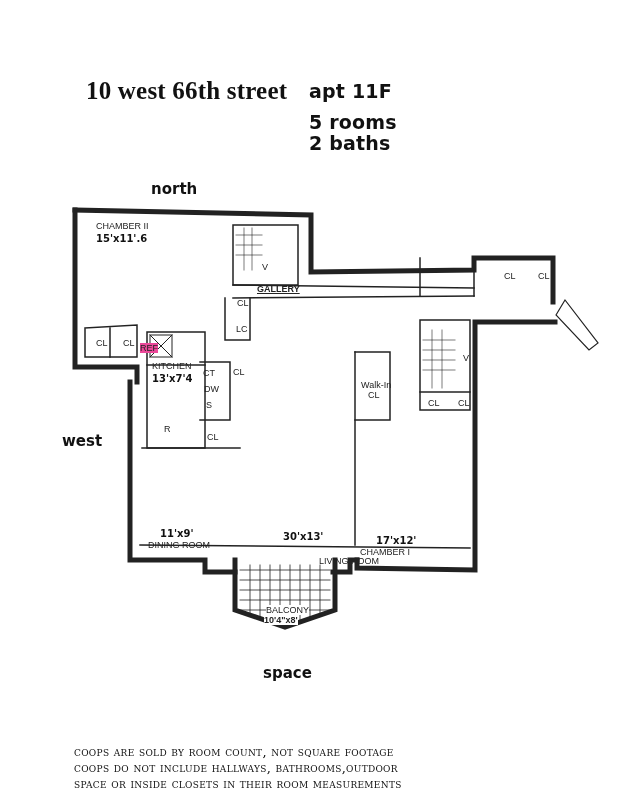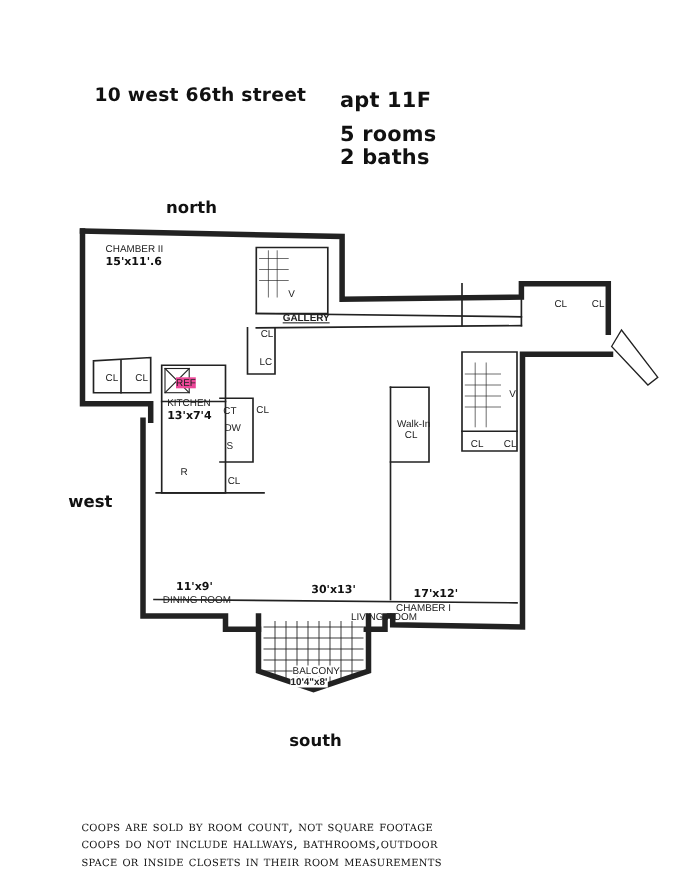--- a/index.html
+++ b/index.html
@@ -8,28 +8,28 @@
   .hdr { font-weight:bold; font-size:19px; letter-spacing:0.2px; }
   .dir { font-weight:bold; font-size:15px; }
   .lbl { font-family:"Liberation Sans", sans-serif; font-size:9px; color:#222; white-space:nowrap; }
   .dim { font-weight:bold; font-size:10px; font-family:"DejaVu Sans", sans-serif; white-space:nowrap; }
   .disc { font-family:"DejaVu Serif", serif; font-size:13px; font-variant:small-caps; text-transform:lowercase; letter-spacing:0.3px; line-height:16px; color:#111; }
   svg { position:absolute; left:0; top:0; }
 </style>
 </head>
 <body>
 
-<div class="abs hdr" style="left:86px; top:77px; font-size:17px;">10 west 66th street</div>
+<div class="abs hdr" style="left:86px; top:77px; font-size:25px;font-family:Liberation Serif, serif;">10 west 66th street</div>
 <div class="abs hdr" style="left:309px; top:80px;">apt 11F</div>
 <div class="abs hdr" style="left:309px; top:111px;">5 rooms</div>
 <div class="abs hdr" style="left:309px; top:132px;">2 baths</div>
 
 <div class="abs dir" style="left:151px; top:180px;">north</div>
-<div class="abs dir" style="left:62px; top:447px;text-align:right;">west</div>
-<div class="abs dir" style="left:263px; top:664px;">south</div>
+<div class="abs dir" style="left:62px; top:432px;text-align:right;">west</div>
+<div class="abs dir" style="left:263px; top:664px;">space</div>
 
 <svg width="617" height="800" viewBox="0 0 617 800">
   <g fill="none" stroke="#222" stroke-linecap="square">
 
     <g stroke-width="5">
 
       <polyline points="75,210 311,215 311,272 474,270 474,258 553,258 553,302"></polyline>
       <polyline points="75,210 75,367 137,367 137,382"></polyline>
       <polyline points="130,382 130,560 205,560 205,572 235,572"></polyline>
       <polyline points="333,572 350,572 350,560 357,560"></polyline>
@@ -125,21 +125,21 @@
 <div class="abs lbl" style="left:233px; top:367px;">CL</div>
 <div class="abs lbl" style="left:207px; top:432px;">CL</div>
 <div class="abs lbl" style="left:504px; top:271px;">CL</div>
 <div class="abs lbl" style="left:538px; top:271px;">CL</div>
 <div class="abs lbl" style="left:428px; top:398px;">CL</div>
 <div class="abs lbl" style="left:458px; top:398px;">CL</div>
 
 <div class="abs lbl" style="left:361px; top:380px;">Walk-In</div>
 <div class="abs lbl" style="left:368px; top:390px;">CL</div>
 
-<div class="abs lbl" style="left:160px; top:343px; background:#ec4899;">REF</div>
+<div class="abs lbl" style="left:140px; top:343px; background:#ec4899;">REF</div>
 <div class="abs lbl" style="left:262px; top:262px;">V</div>
 <div class="abs lbl" style="left:463px; top:353px;">V</div>
 <div class="abs lbl" style="left:203px; top:368px;">CT</div>
 <div class="abs lbl" style="left:204px; top:384px;">DW</div>
 <div class="abs lbl" style="left:206px; top:400px;">S</div>
 <div class="abs lbl" style="left:164px; top:424px;">R</div>
 
 <div class="abs disc" style="left:74px; top:709px; width:520px;margin-top:35px;">
   <div>Coops are sold by room count, not square footage</div>
   <div>Coops do not include hallways, bathrooms,outdoor</div>

